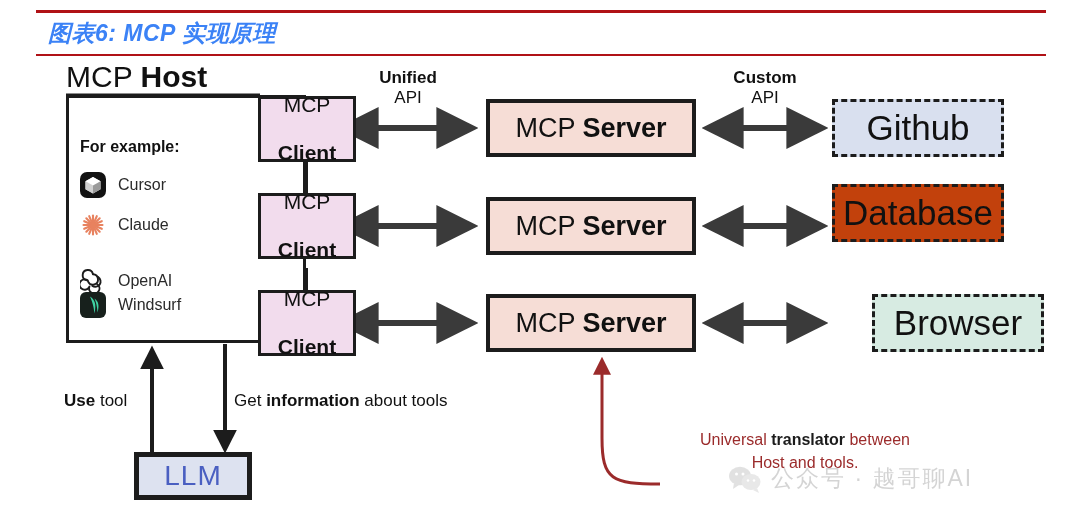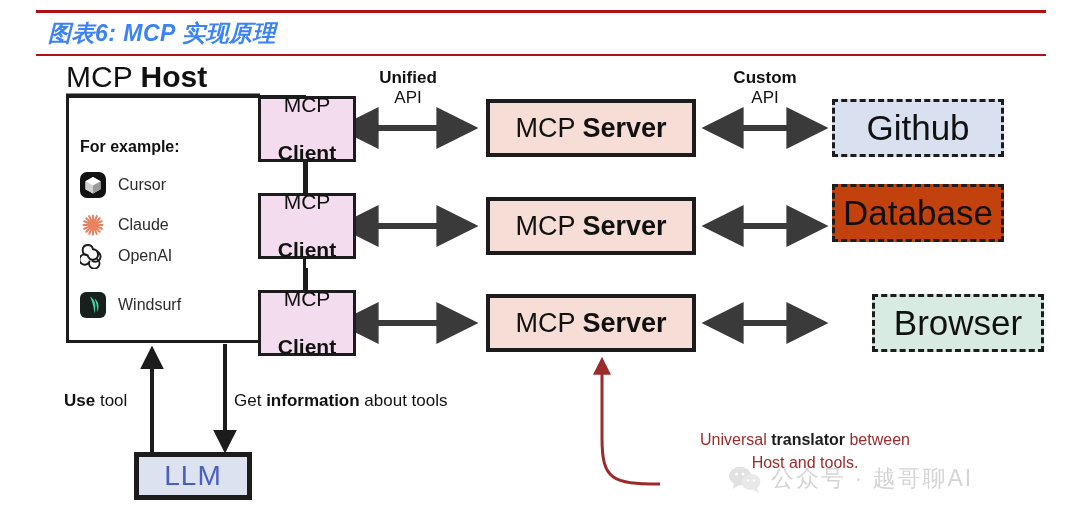--- a/index.html
+++ b/index.html
@@ -284,21 +284,21 @@
         <line x1="9.2" y1="4.2" x2="16.8" y2="21.8"></line>
         <line x1="16.8" y1="4.2" x2="9.2" y2="21.8"></line>
         <line x1="4.2" y1="9.2" x2="21.8" y2="16.8"></line>
         <line x1="4.2" y1="16.8" x2="21.8" y2="9.2"></line>
       </g>
       <circle cx="13" cy="13" r="2.6" fill="#e8825f"></circle>
     </svg>
     <span class="example-label">Claude</span>
   </div>
 
-  <div class="example-row" style="top:183px;">
+  <div class="example-row" style="top:208px;">
     <svg class="ex-icon" viewBox="0 0 26 26">
       <g fill="none" stroke="#1c1c1c" stroke-width="1.9" stroke-linejoin="round" stroke-linecap="round">
         <path d="M13 6.2 A5.2 5.2 0 1 1 8.1 13.6"></path>
         <path d="M18.2 9.1 A5.2 5.2 0 1 1 12.4 17.9"></path>
         <path d="M17.3 16.2 A5.2 5.2 0 1 1 9.4 18.6"></path>
         <path d="M8.7 19.8 A5.2 5.2 0 1 1 7.8 12.4"></path>
         <path d="M6.9 12.3 A5.2 5.2 0 1 1 12.9 5.9"></path>
       </g>
     </svg>
     <span class="example-label">OpenAI</span>

